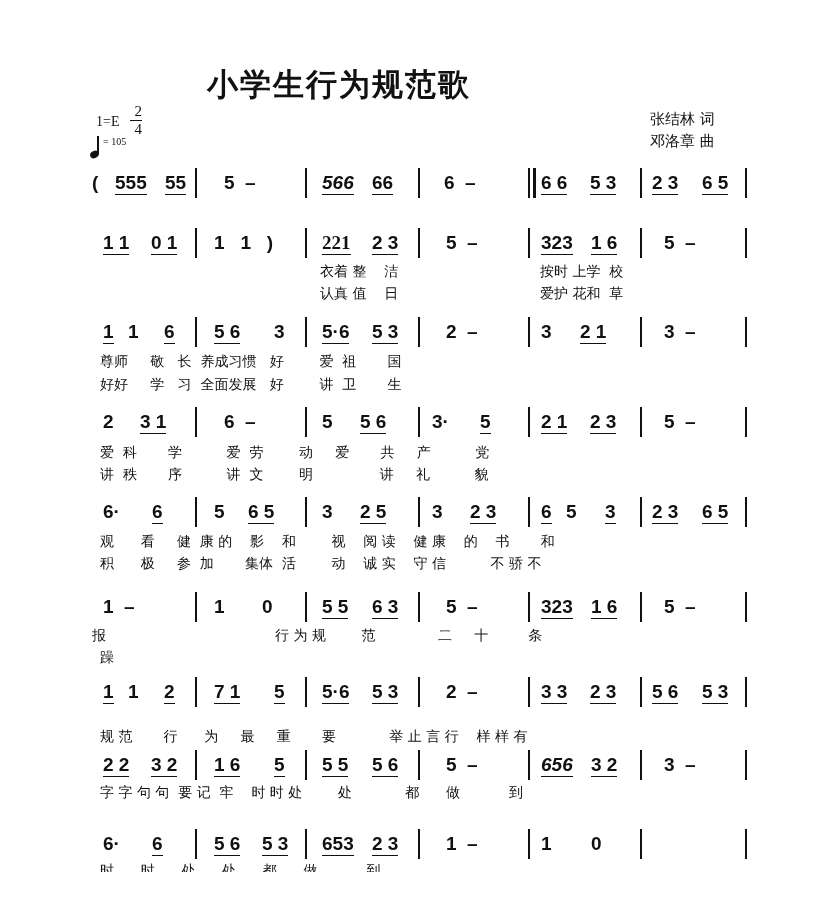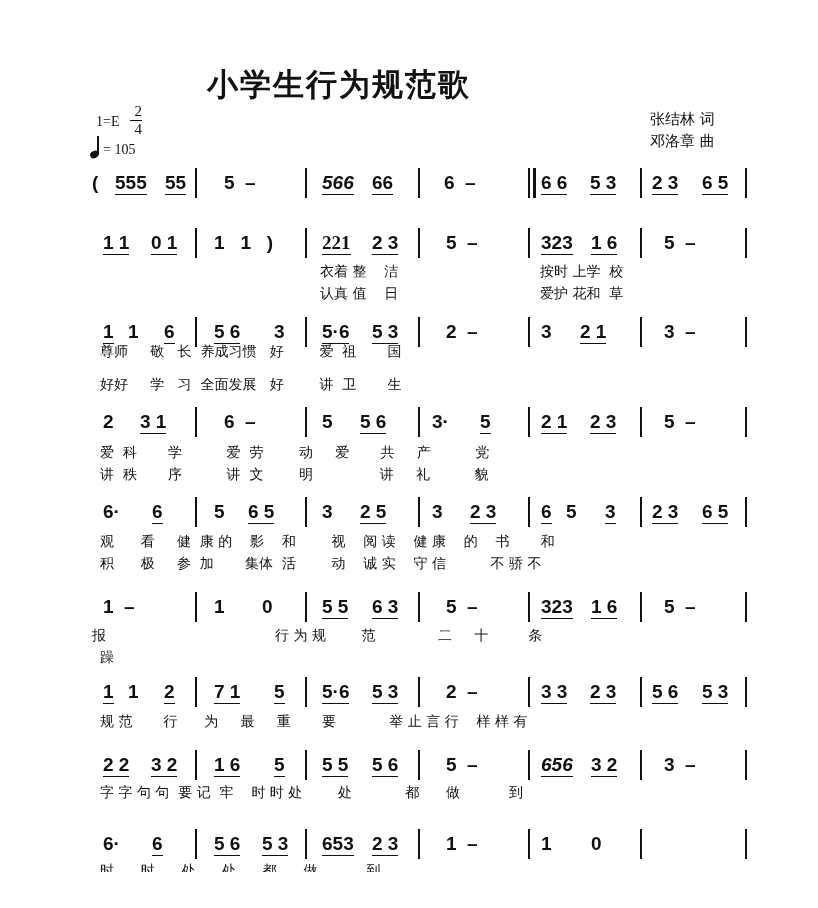--- a/index.html
+++ b/index.html
@@ -1,21 +1,21 @@
 <!DOCTYPE html>
 <html><head>
 <meta charset="utf-8">
 <style>
   html, body { margin:0; padding:0; background:#ffffff; }
   body { width:818px; height:908px; position:relative; overflow:hidden; font-family:"Liberation Sans", sans-serif; color:#111; }
   .title { position:absolute; left:0; width:678px; top:64px; text-align:center; font-size:31px; font-weight:bold; letter-spacing:2px; font-family:"DejaVu Sans", sans-serif; }
   .key { position:absolute; left:96px; top:114px; font-family:"Liberation Serif", serif; font-size:14px; }
   .ts { position:absolute; left:130px; top:103px; font-family:"Liberation Serif", serif; font-size:15px; text-align:right; width:12px; line-height:17px; }
   .ts .line { display:block; border-top:1px solid #111; margin:0; height:0; }
-  .tempo { position:absolute; left:90px; top:136px; font-family:"Liberation Serif", serif; font-size:14px; display:flex; align-items:flex-end; }
+  .tempo { position:absolute; left:90px; top:136px; font-family:"Liberation Serif", serif; font-size:10px; display:flex; }
   .note-glyph { display:inline-block; position:relative; width:10px; height:22px; margin-right:3px; }
   .note-glyph .stem { position:absolute; left:7px; top:0; width:2px; height:18px; background:#111; }
   .note-glyph .head { position:absolute; left:0; bottom:0; width:9px; height:7px; background:#111; border-radius:50%; transform:rotate(-25deg); }
   .credits { position:absolute; left:650px; top:108px; font-size:15px; line-height:22px; font-family:"DejaVu Sans", sans-serif; }
   .tok { position:absolute; font-size:19px; font-weight:bold; font-family:"Liberation Sans", sans-serif; white-space:pre; line-height:20px; }
   .ul1 { border-bottom:1.5px solid #111; padding-bottom:1px; }
   .bar { position:absolute; width:1.5px; background:#111; height:30px; }
   .dbar { position:absolute; height:30px; border-left:2px solid #111; border-right:3px solid #111; width:3px; }
   .lyr { position:absolute; font-size:14px; font-family:"DejaVu Sans", sans-serif; white-space:pre; letter-spacing:8px; }
 </style>
@@ -88,21 +88,21 @@
     <span class="tok" style="left: 446px; top: 322px;">2  –</span>
     <span class="tok" style="left: 541px; top: 322px;">3</span>
     <span class="tok ul1" style="left: 580px; top: 322px;">2 1</span>
     <span class="tok" style="left: 664px; top: 322px;">3  –</span>
     <div class="bar" style="left: 195px; top: 317px;"></div>
     <div class="bar" style="left: 305px; top: 317px;"></div>
     <div class="bar" style="left: 418px; top: 317px;"></div>
     <div class="bar" style="left: 528px; top: 317px;"></div>
     <div class="bar" style="left: 640px; top: 317px;"></div>
     <div class="bar" style="left: 745px; top: 317px;"></div>
-    <div class="lyr" style="left: 100px; top: 343px; letter-spacing: 0px; text-align: center;">尊师     敬   长  养成习惯   好        爱  祖       国</div>
+    <div class="lyr" style="left: 100px; top: 353px; letter-spacing: 0px; text-align: center;">尊师     敬   长  养成习惯   好        爱  祖       国</div>
     <div class="lyr" style="left: 100px; top: 376px; letter-spacing: 0px;">好好     学   习  全面发展   好        讲  卫       生</div>
     <span class="tok" style="left: 103px; top: 412px;">2</span>
     <span class="tok ul1" style="left: 140px; top: 412px;">3 1</span>
     <span class="tok" style="left: 224px; top: 412px;">6  –</span>
     <span class="tok" style="left: 322px; top: 412px;">5</span>
     <span class="tok ul1" style="left: 360px; top: 412px;">5 6</span>
     <span class="tok" style="left: 432px; top: 412px;">3·</span>
     <span class="tok ul1" style="left: 480px; top: 412px;">5</span>
     <span class="tok ul1" style="left: 541px; top: 412px;">2 1</span>
     <span class="tok ul1" style="left: 590px; top: 412px;">2 3</span>
@@ -197,17 +197,17 @@
     <div class="bar" style="left: 640px; top: 829px;"></div>
     <div class="bar" style="left: 745px; top: 829px;"></div>
   </div>
 
 <div class="lyr" style="left:100px;top:444px;letter-spacing:0">爱  科       学          爱  劳        动     爱       共     产          党</div>
 <div class="lyr" style="left:100px;top:466px;letter-spacing:0">讲  秩       序          讲  文        明               讲     礼          貌</div>
 <div class="lyr" style="left:100px;top:533px;letter-spacing:0">观      看     健  康 的    影    和        视    阅 读    健 康    的    书       和</div>
 <div class="lyr" style="left:100px;top:555px;letter-spacing:0">积      极     参  加       集体  活        动    诚 实    守 信          不 骄 不</div>
 <div class="lyr" style="left:92px;top:627px;letter-spacing:0">报                                      行 为 规        范              二     十         条</div>
 <div class="lyr" style="left:100px;top:649px;letter-spacing:0">躁</div>
-<div class="lyr" style="left:100px;top:713px;letter-spacing:0">规 范       行      为     最     重       要            举 止 言 行    样 样 有</div>
+<div class="lyr" style="left:100px;top:728px;letter-spacing:0">规 范       行      为     最     重       要            举 止 言 行    样 样 有</div>
 <div class="lyr" style="left:100px;top:784px;letter-spacing:0">字 字 句 句  要 记  牢    时 时 处        处            都      做           到</div>
 <div class="lyr" style="left:100px;top:862px;letter-spacing:0;height:10px;overflow:hidden">时      时      处      处      都      做           到</div>
 
 <div id="bars"></div>
 
 </body></html>

